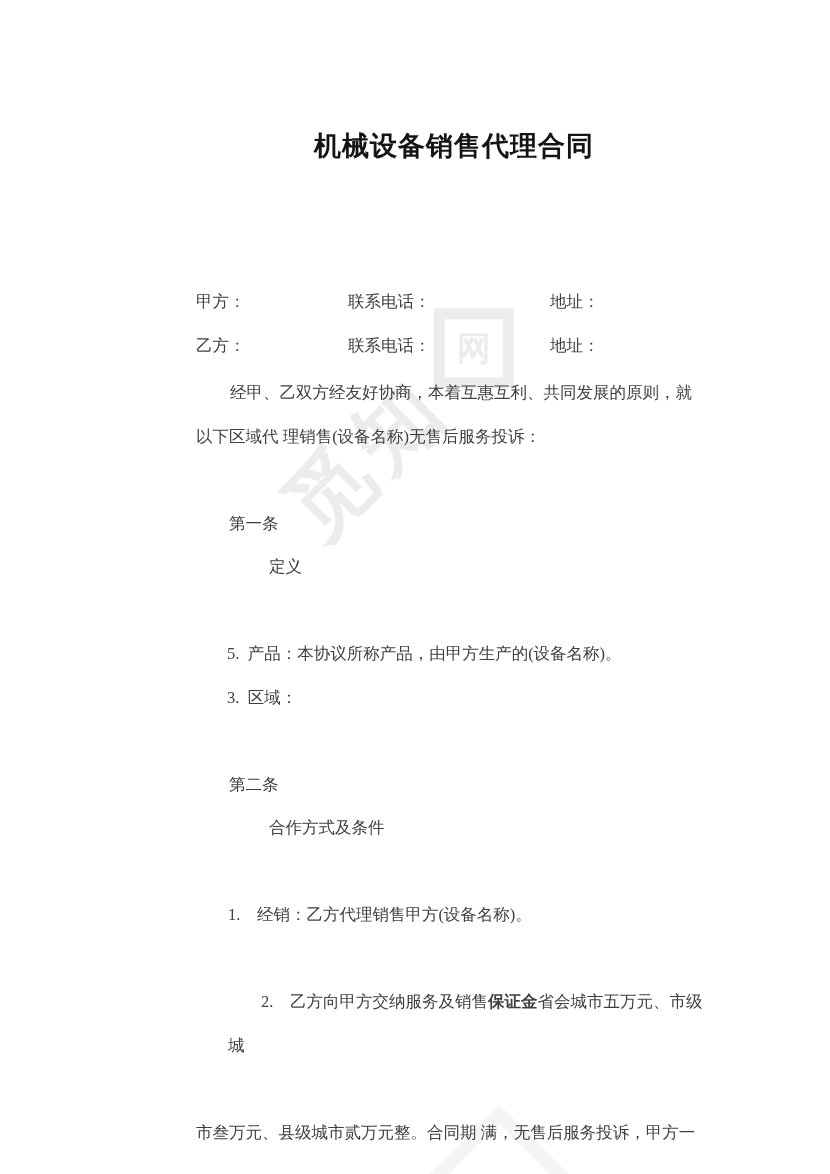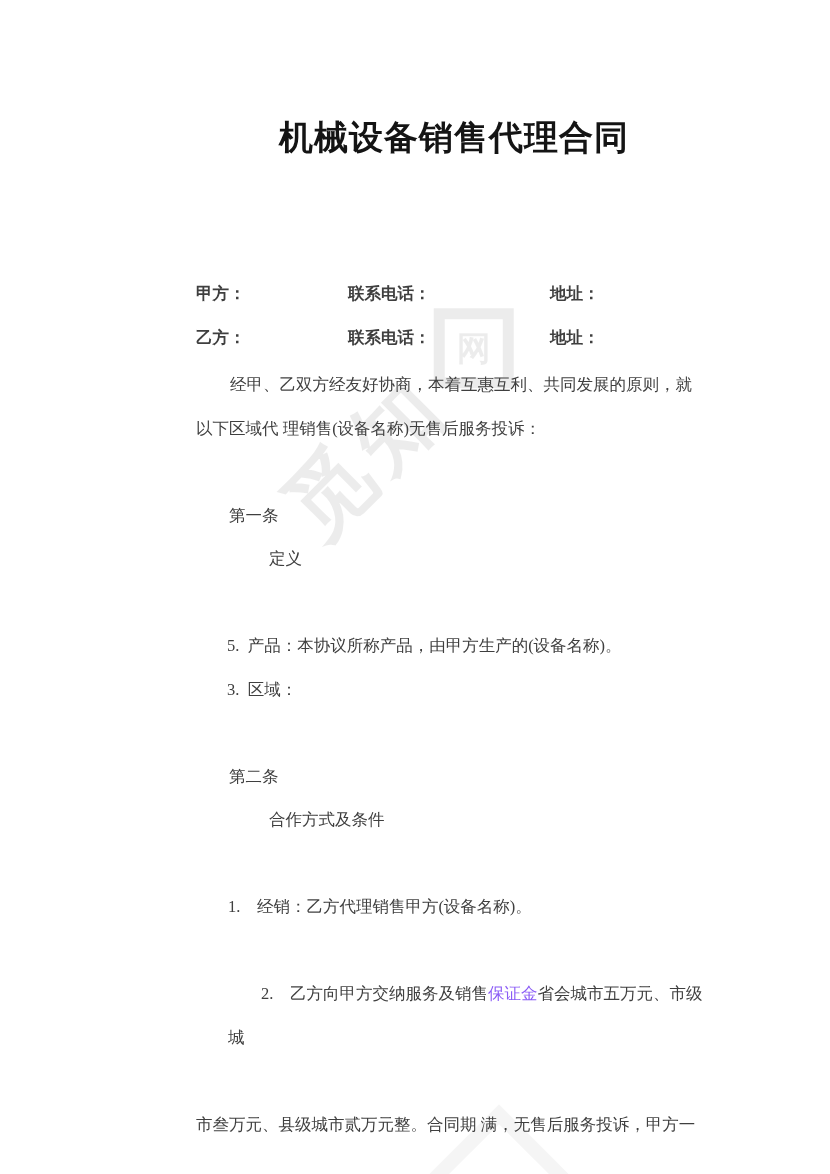--- a/index.html
+++ b/index.html
@@ -8,41 +8,41 @@
     width: 830px;
     height: 1174px;
     margin: 0 auto;
     background: #ffffff;
     overflow: hidden;
     font-family: "Liberation Serif", "DejaVu Serif", serif;
     color: #3f3f3f;
   }
   .content { position: relative; z-index: 1; padding: 108px 118px 0 196px; }
   .doc-title {
-    margin: 8px;
+    margin: 16px;
     text-align: center;
-    font-size: 34px;
+    font-size: 27px;
     line-height: 44px;
     font-weight: bold;
     color: #141414;
     letter-spacing: 1px;
   }
   .body-text { margin-top: 112px; font-size: 16.5px; }
   .line { line-height: 43.5px; white-space: pre-wrap; }
-  .party-row { position: relative; height: 43.5px; font-weight: bold; }
+  .party-row { position: relative; height: 43.5px; }
   .party-row span { position: absolute; top: 0; line-height: 43.5px; white-space: pre; }
   .p-name  { left: 0; }
   .p-phone { left: 152px; }
   .p-addr  { left: 354px; }
   .gap-top { margin-top: 4px; }
   .ind2    { padding-left: 34px; }
   .ind-item  { padding-left: 31px; }
   .ind-item2 { padding-left: 32px; }
   .heading-line .h-title { margin-left: 40px; }
-  .bold-run { font-weight: normal; color: #8b5cf6; }
+  .bold-run { font-weight: bold; color: #404040; }
 
   
   .wm-center {
     position: absolute;
     left: 250px; top: 352px;
     width: 340px; height: 100px;
     transform: rotate(-45deg);
     display: flex;
     align-items: center;
     gap: 18px;

